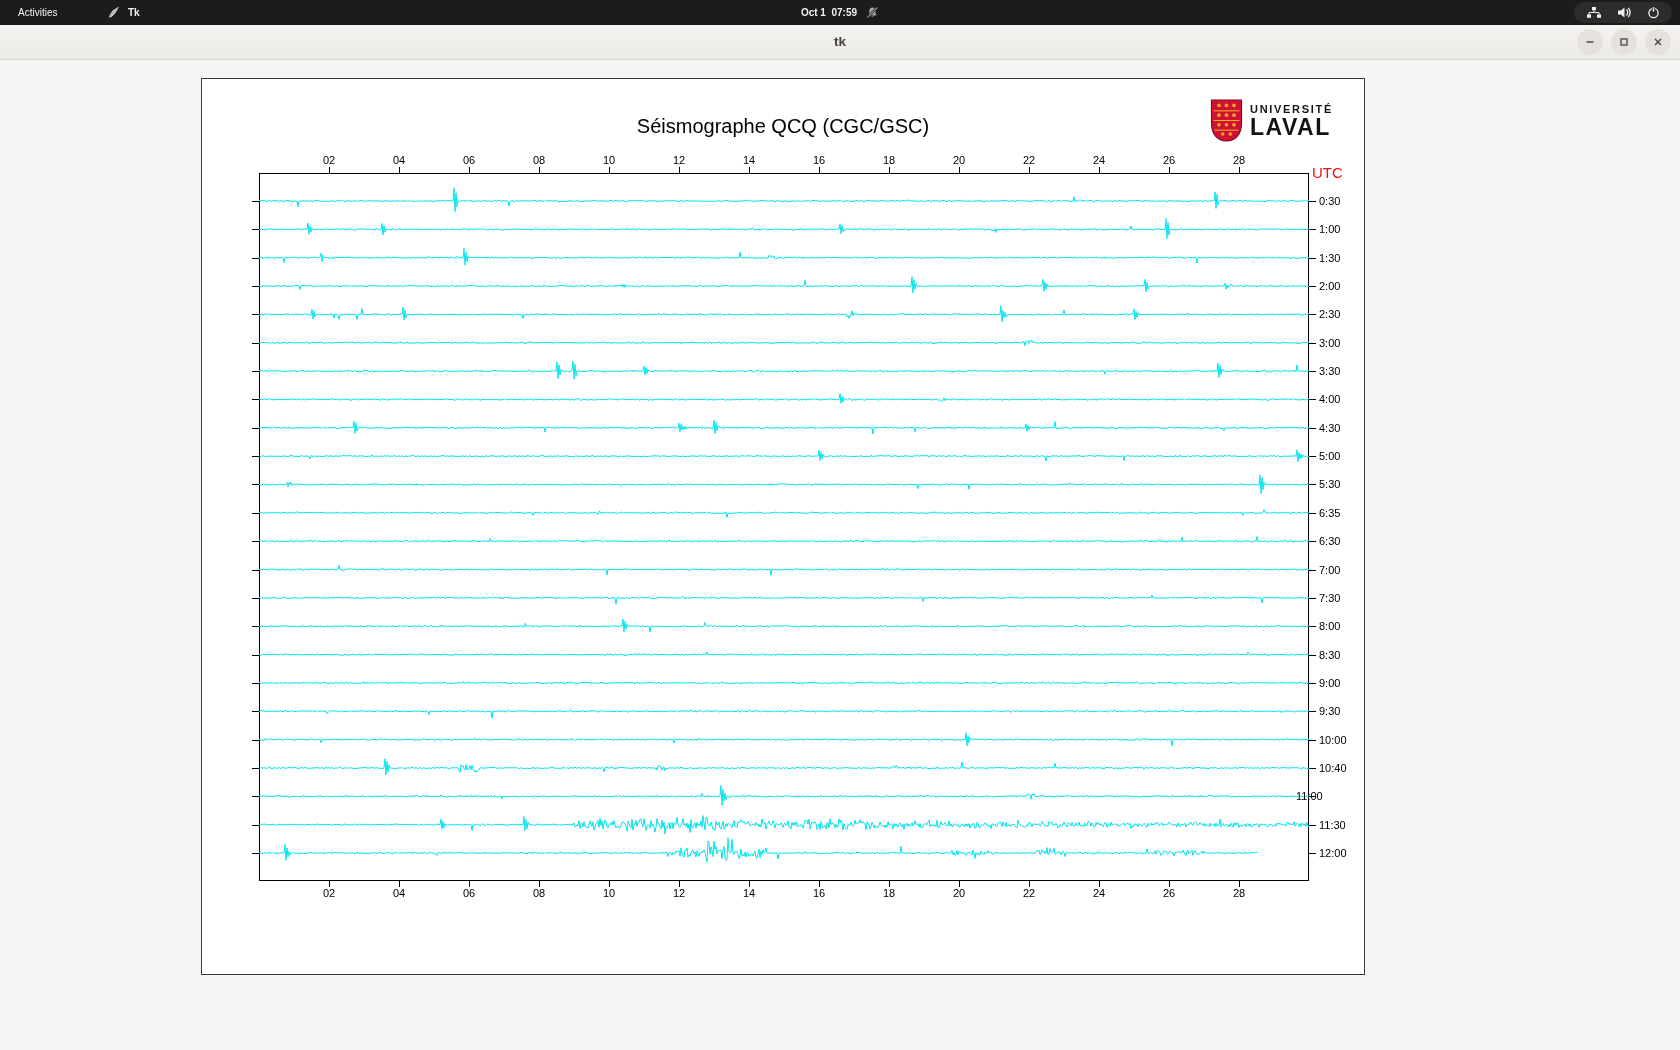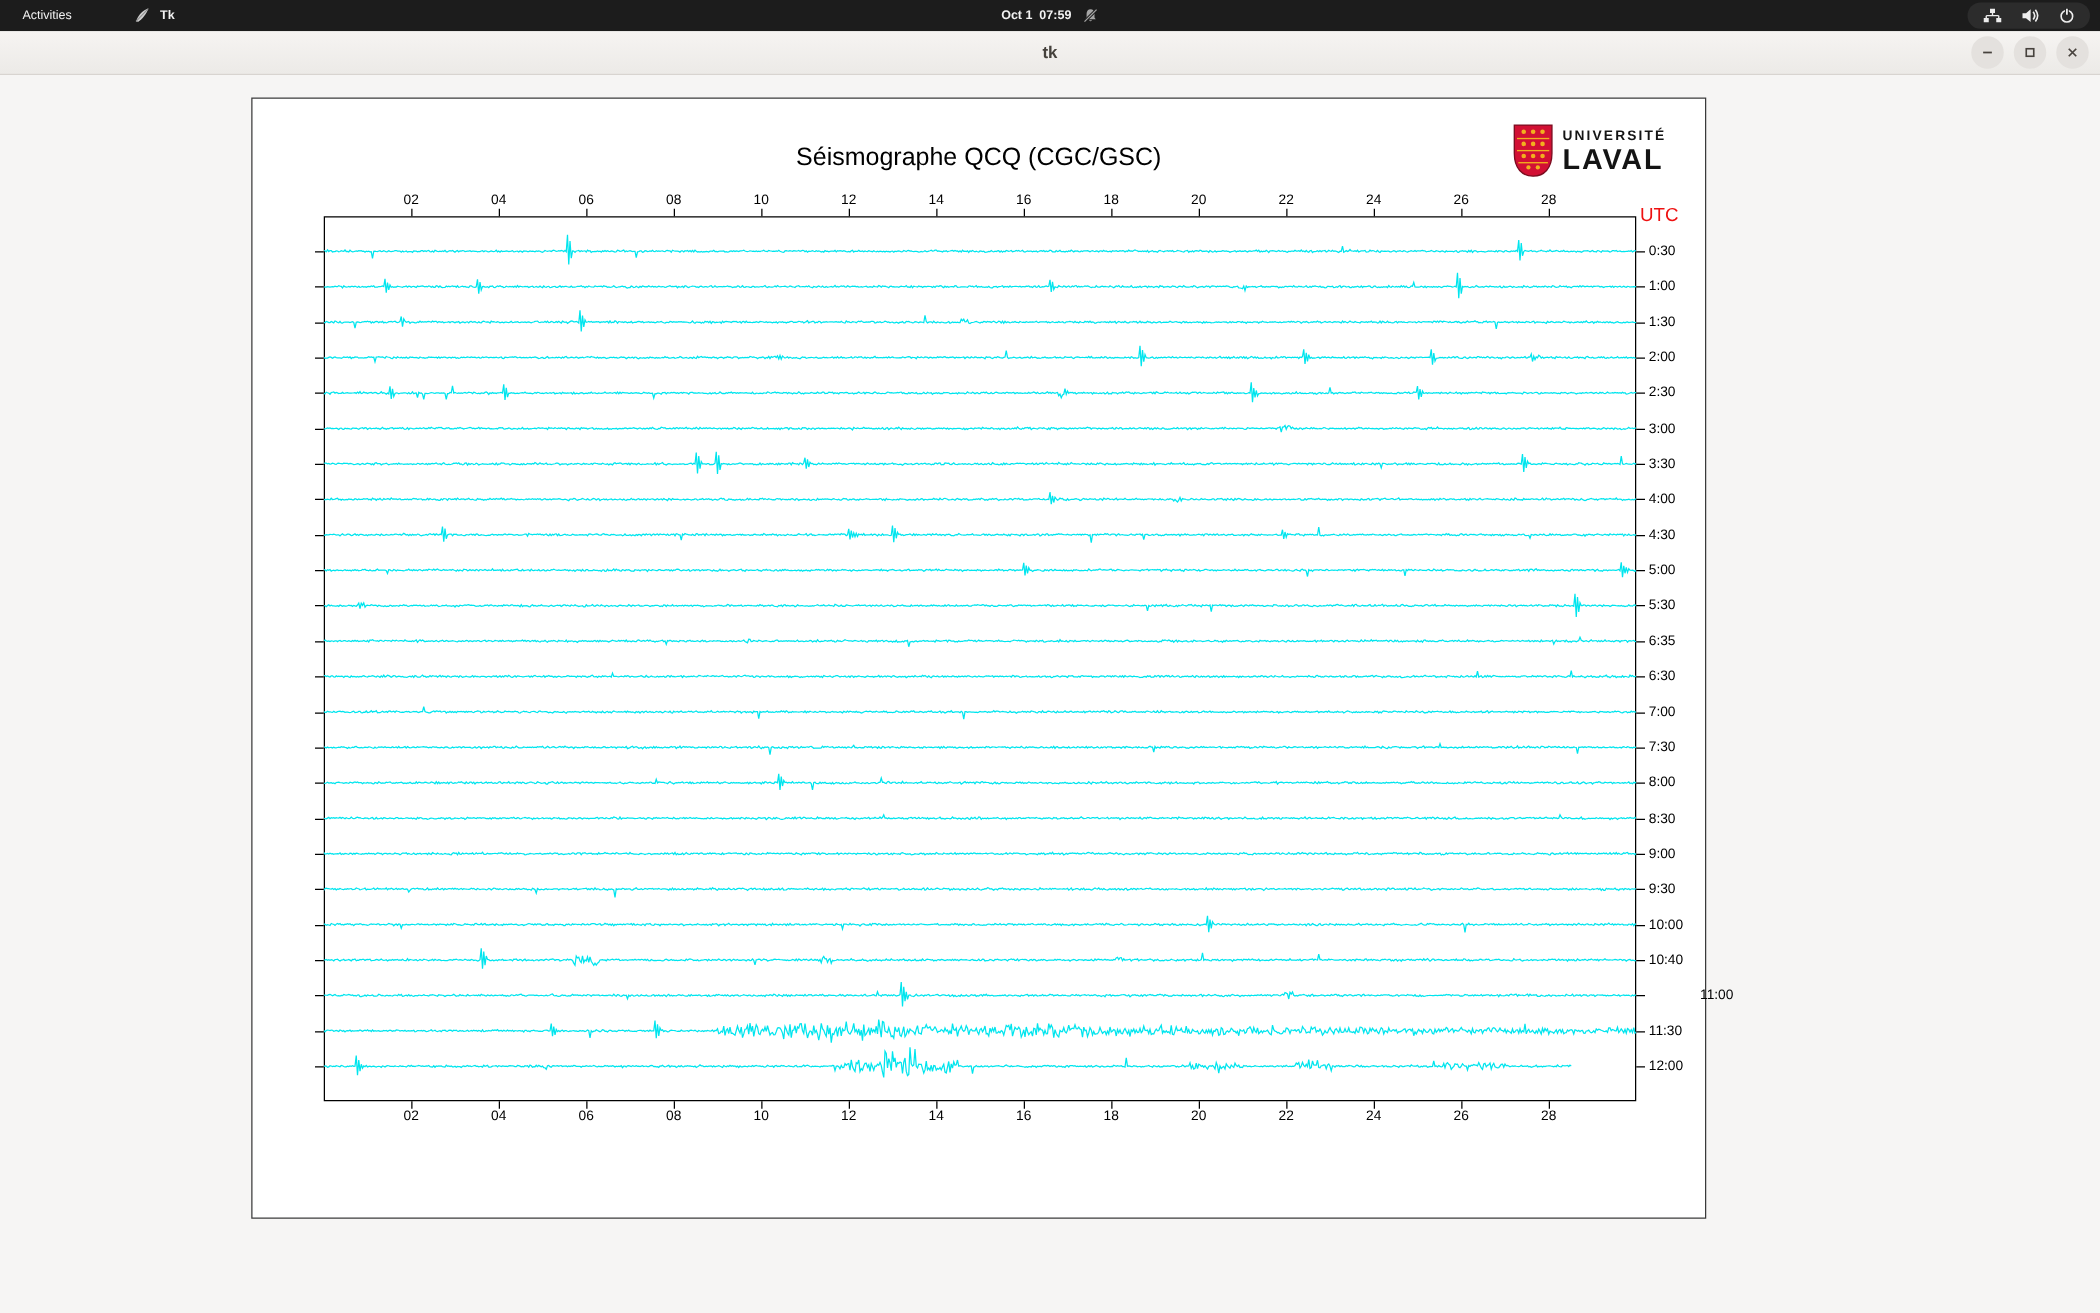--- a/index.html
+++ b/index.html
@@ -286,21 +286,21 @@
       <div class="ytick-mark" style="left: 1107px; top: 632.261px;"></div>
       <div class="utc-time" style="left: 1117px; top: 626.261px;">9:30</div>
       <div class="ytick-mark" style="left: 50px; top: 660.609px;"></div>
       <div class="ytick-mark" style="left: 1107px; top: 660.609px;"></div>
       <div class="utc-time" style="left: 1117px; top: 654.609px;">10:00</div>
       <div class="ytick-mark" style="left: 50px; top: 688.957px;"></div>
       <div class="ytick-mark" style="left: 1107px; top: 688.957px;"></div>
       <div class="utc-time" style="left: 1117px; top: 682.957px;">10:40</div>
       <div class="ytick-mark" style="left: 50px; top: 717.304px;"></div>
       <div class="ytick-mark" style="left: 1107px; top: 717.304px;"></div>
-      <div class="utc-time" style="left: 1158px; top: 711.304px;">11:00</div>
+      <div class="utc-time" style="left: 1094px; top: 711.304px;">11:00</div>
       <div class="ytick-mark" style="left: 50px; top: 745.652px;"></div>
       <div class="ytick-mark" style="left: 1107px; top: 745.652px;"></div>
       <div class="utc-time" style="left: 1117px; top: 739.652px;">11:30</div>
       <div class="ytick-mark" style="left: 50px; top: 774px;"></div>
       <div class="ytick-mark" style="left: 1107px; top: 774px;"></div>
       <div class="utc-time" style="left: 1117px; top: 768px;">12:00</div>
     </div>
 </div>
 
 </body></html>

